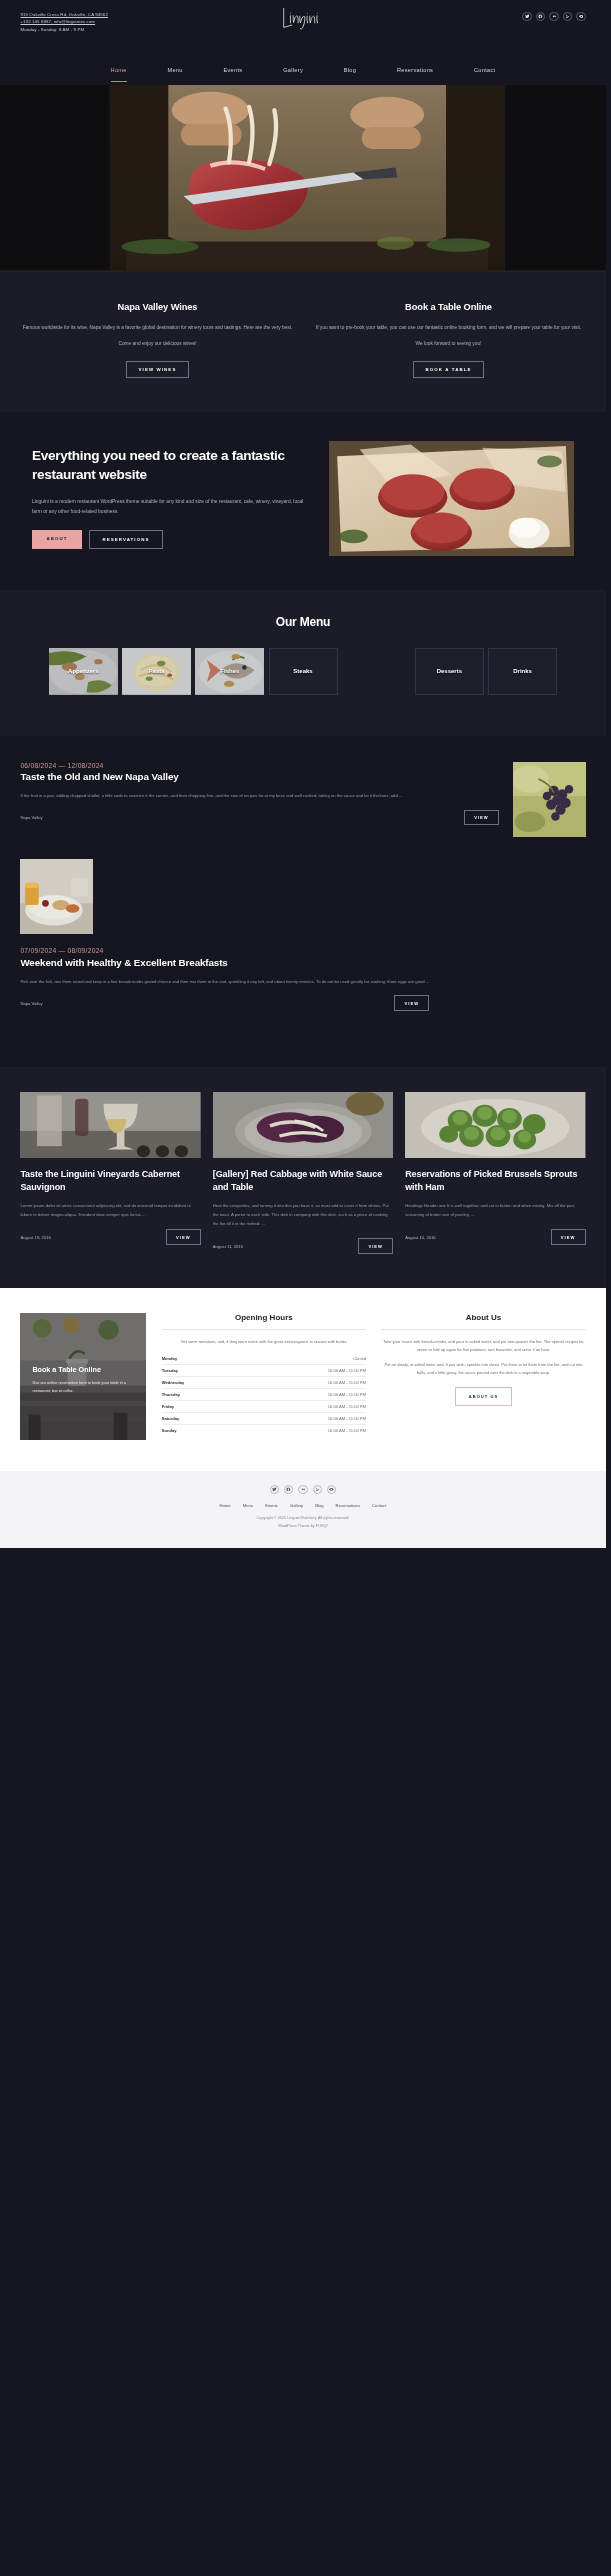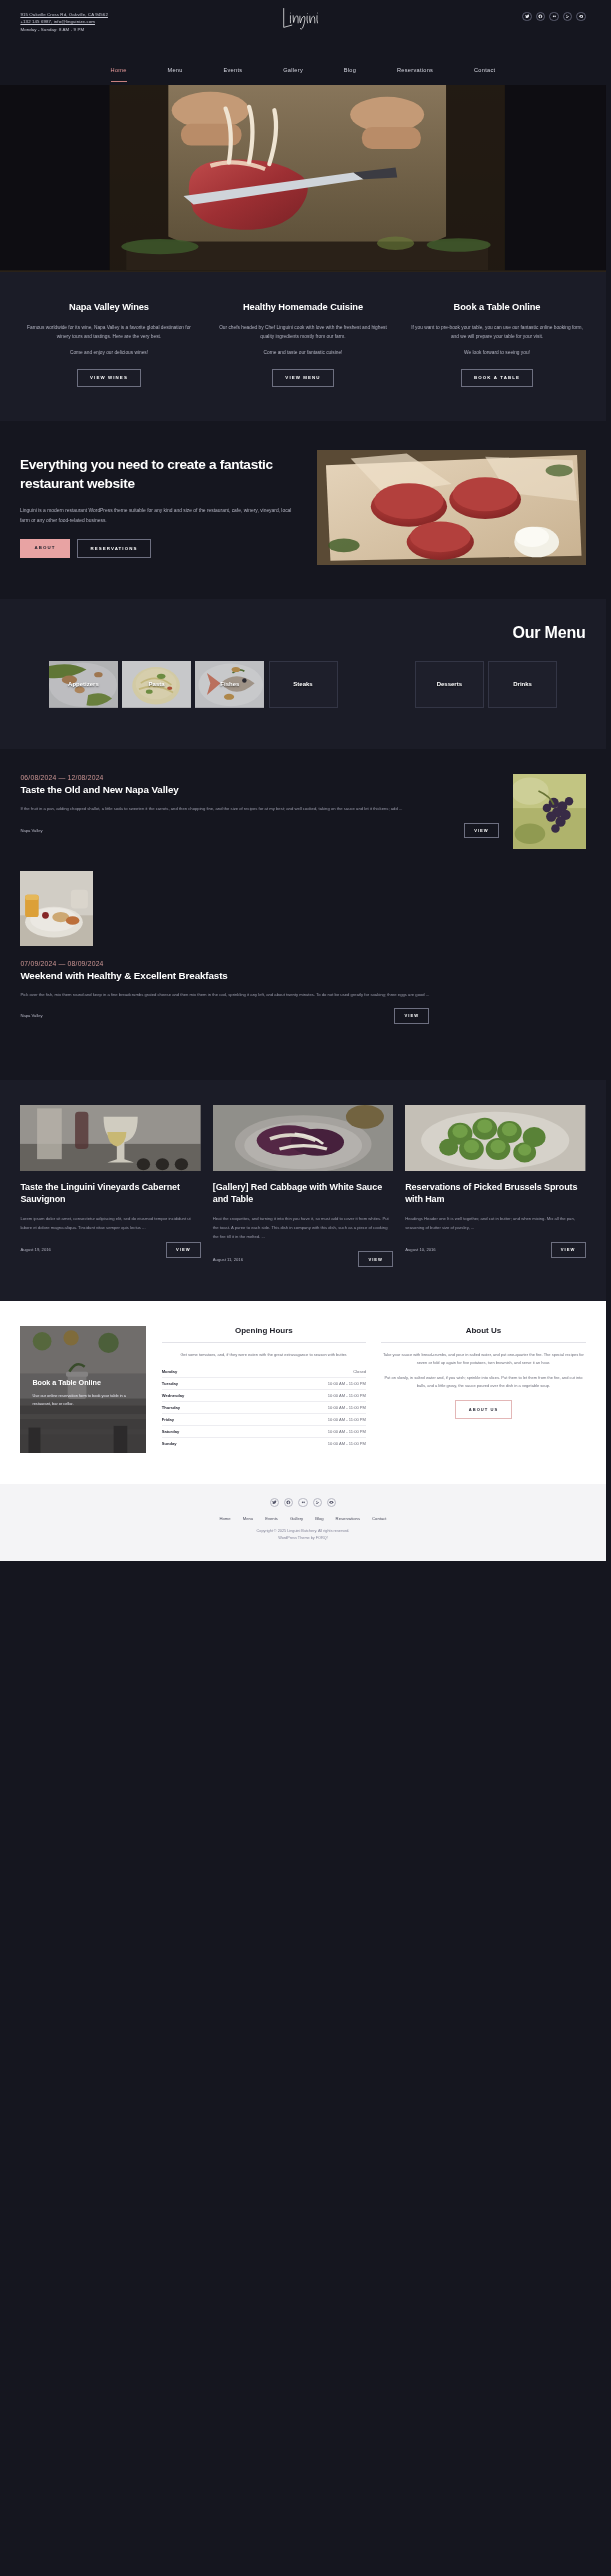--- a/index.html
+++ b/index.html
@@ -34,31 +34,31 @@
   .hero-bg { position:absolute; inset:0; }
 
   
   .features { background:#1b1c27; padding:29px 12px 34px; display:flex; gap:0; }
   .feat { flex:1; text-align:center; padding:0 10.2px;}
   .feat h3 { font-size:9.3px; font-weight:700; color:#fff; line-height:1.35; letter-spacing:-0.1px; margin-bottom:10.2px;}
   .feat p { font-size:4.8px; color:#b3b4c2; line-height:1.85; margin-bottom:6.8px;}
   .btn-outline { display:inline-block; margin-top:5.1px; border:0.6px solid #6d6f80; color:#fff; font-size:4.4px; letter-spacing:1.1px; font-weight:700; padding:5.1px 12px;}
 
   
-  .everything { background:#15161f; padding:29px 20px 34px; display:flex; align-items:center; gap:17px;}
+  .everything { background:#15161f; padding:29px 32px 34px; display:flex; align-items:center; gap:17px;}
   .ev-left { width:280px; }
   .ev-left h2 { font-size:13.6px; line-height:1.38; font-weight:700; letter-spacing:-0.3px; margin-bottom:12px;}
   .ev-left p { font-size:4.9px; color:#b3b4c2; line-height:2.0; margin-bottom:13.6px;}
   .ev-btns { display:flex; gap:6.8px; }
   .btn-pink { background:#e8a3a3; color:#1b1c27; font-size:4.4px; letter-spacing:1.1px; font-weight:700; padding:6px 14.4px;}
   .ev-right { flex:1; height:115px; position:relative; overflow:hidden;}
 
   
   .menusec { background:#1b1c27; padding:25.5px 20.4px 37px; }
-  .sec-title { text-align:right; font-size:16px; font-weight:700; letter-spacing:-0.2px; margin-bottom:18.7px;}
+  .sec-title { text-align:center; font-size:12px; font-weight:700; letter-spacing:-0.2px; margin-bottom:18.7px;}
   .menu-grid { display:flex; flex-wrap:wrap; gap:4.2px; justify-content:center;}
   .mtile { width:69px; height:47px; position:relative; display:flex; align-items:center; justify-content:center; overflow:hidden;}
   .mtile.empty { border:0.6px solid #333545; background:#1e1f2b;}
   .mtile span { position:relative; z-index:3; font-size:6px; font-weight:700; color:#fff; text-shadow:0 0.8px 1.7px rgba(0,0,0,.65); }
   .mtile .ph { position:absolute; inset:0; }
 
   
   .events { background:#15161f; padding:25.5px 20.4px 34px;}
   .evrow { display:flex; gap:13.6px; align-items:flex-start; margin-bottom:22px;}
   .evrow.rev { flex-direction:column; }
@@ -218,26 +218,20 @@
   </div>
 
   <div class="features">
     <div class="feat">
       <h3>Napa Valley Wines</h3>
       <p>Famous worldwide for its wine, Napa Valley is a favorite global destination for winery tours and tastings. Here are the very best.</p>
       <p>Come and enjoy our delicious wines!</p>
       <a class="btn-outline">VIEW WINES</a>
     </div>
     <div class="feat">
-      <h3>Healthy Homemade Cuisine</h3>
-      <p>Our chefs headed by Chef Linguini cook with love with the freshest and highest quality ingredients mostly from our farm.</p>
-      <p>Come and taste our fantastic cuisine!</p>
-      <a class="btn-outline">VIEW MENU</a>
-    </div>
-    <div class="feat">
       <h3>Book a Table Online</h3>
       <p>If you want to pre-book your table, you can use our fantastic online booking form, and we will prepare your table for your visit.</p>
       <p>We look forward to seeing you!</p>
       <a class="btn-outline">BOOK A TABLE</a>
     </div>
   </div>
 
   <div class="everything">
     <div class="ev-left">
       <h2>Everything you need to create a fantastic restaurant website</h2>

